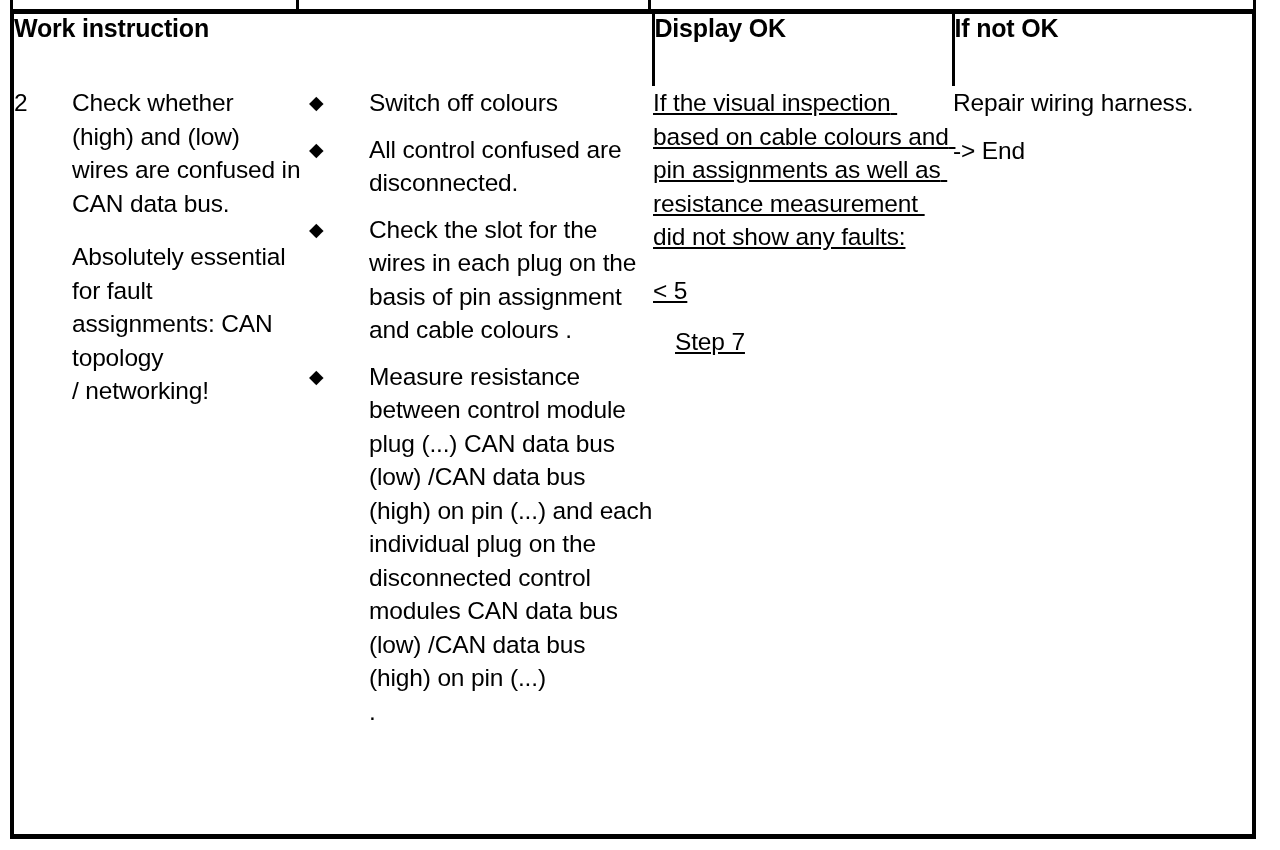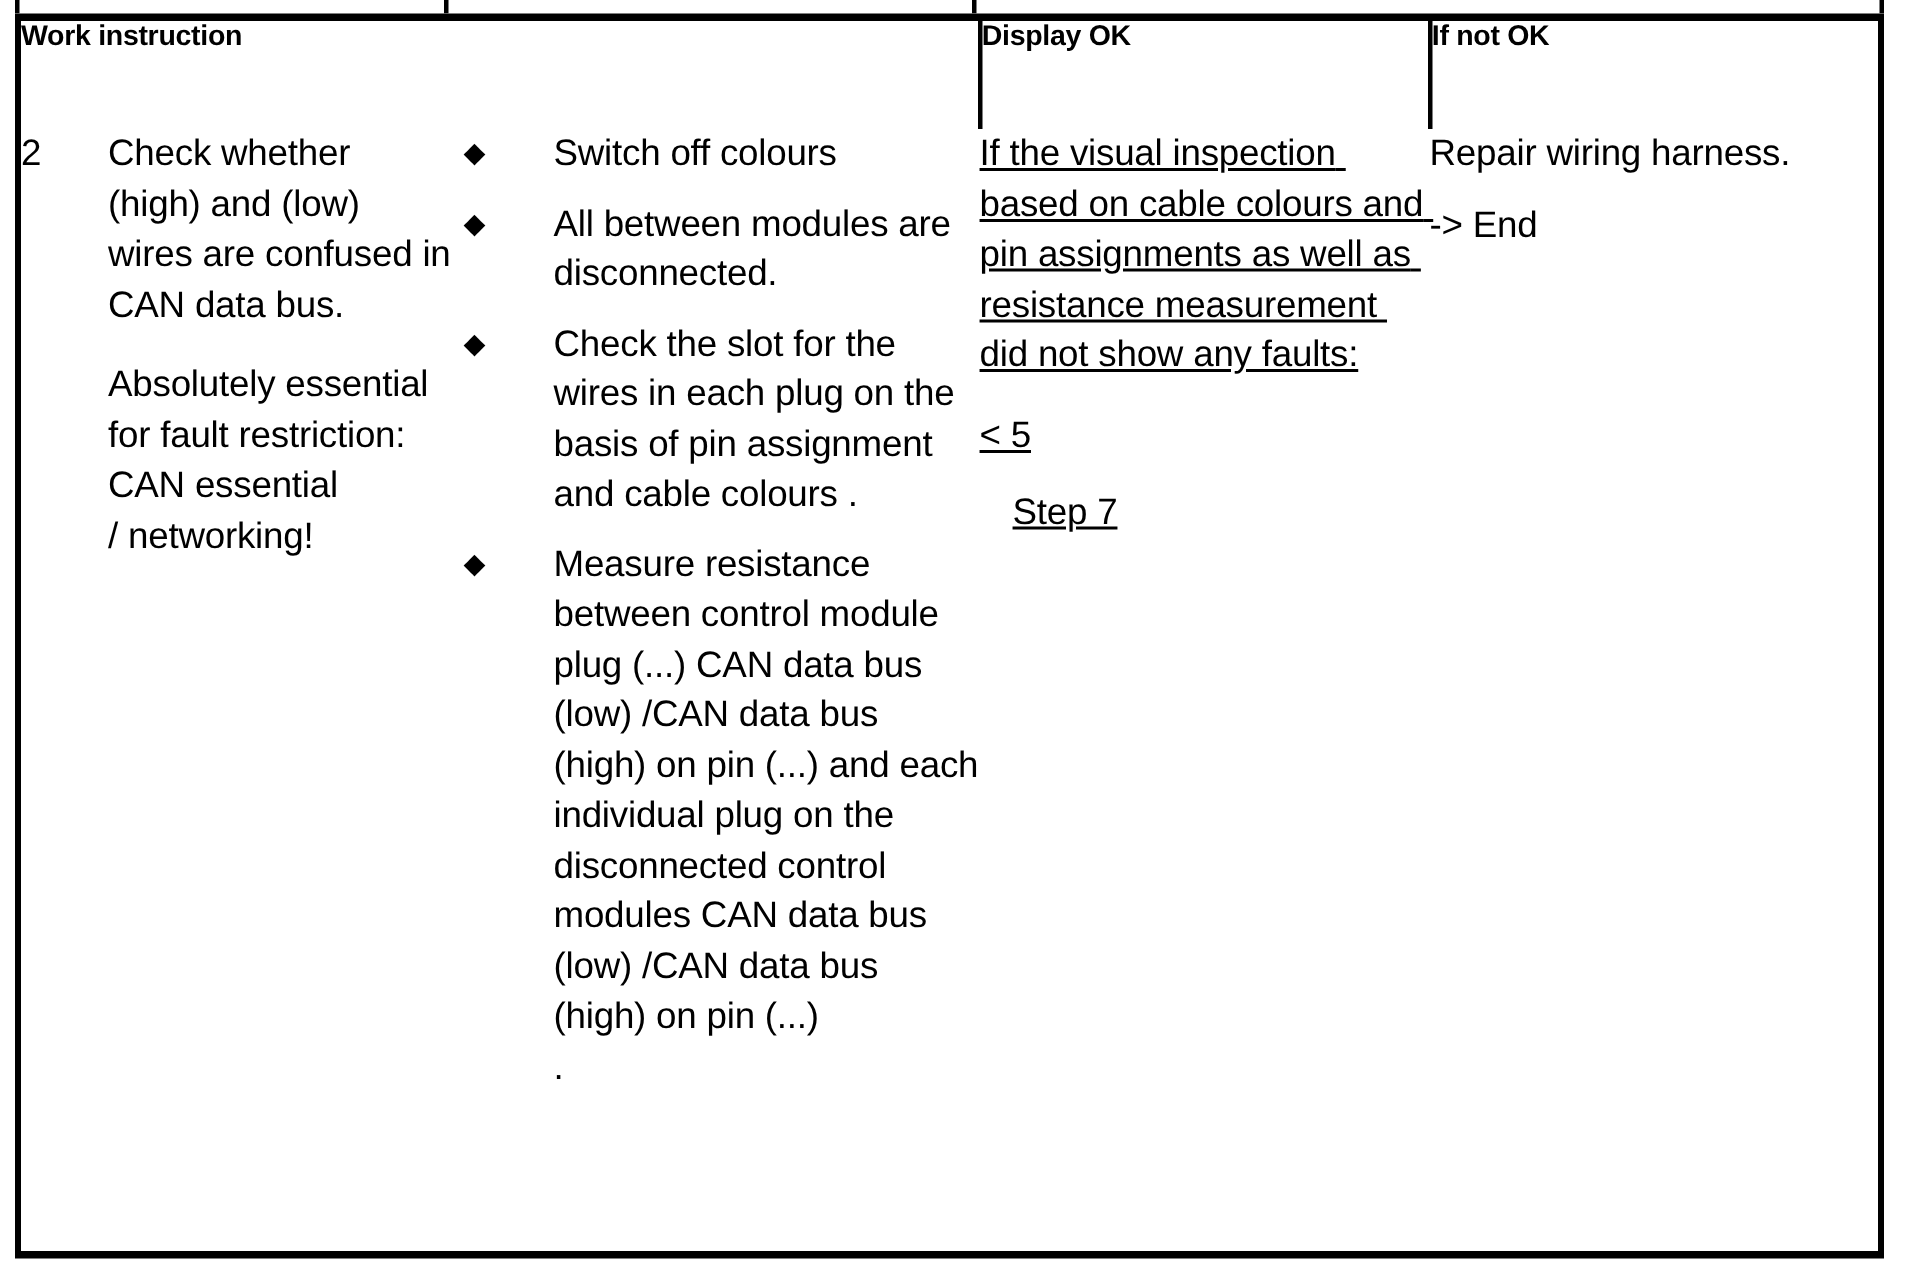--- a/index.html
+++ b/index.html
@@ -56,21 +56,21 @@
   .table td {
     vertical-align: top;
     padding: 0;
     border: 0;
   }
 
   
   .hdr-row { height: 72px; }
 
   .hdr-cell {
-    font-size: 19px;
+    font-size: 25px;
     font-weight: bold;
     letter-spacing: -0.2px;
     padding: 16px 0 0 14px;
     border-bottom: 3px solid #000;
   }
   .hdr-cell.sep { border-left: 3px solid #000; margin-top: 44px; }
 
   
   .body-cell {
     border-left: 3px solid #000;
@@ -141,33 +141,33 @@
         <td class="hdr-cell sep">Display OK</td>
         <td class="hdr-cell sep">If not OK</td>
       </tr>
 
       <tr>
 
         <td class="body-cell first c-num">2</td>
 
         <td class="body-cell c-desc">
           <p class="para nowrap-line">Check whether (high) and (low) wires are confused in CAN data bus.</p>
-          <p class="para nowrap-line">Absolutely essential for fault restriction: CAN essential
+          <p class="para nowrap-line">Absolutely essential for fault assignments: CAN topology
 / networking!</p>
         </td>
 
         <td class="body-cell c-bullets">
           <ul class="blist">
             <li class="bitem">
               <span class="bullet-glyph">◆</span>
               <span class="nowrap-line">Switch off colours</span>
             </li>
             <li class="bitem">
               <span class="bullet-glyph">◆</span>
-              <span class="nowrap-line">All between modules are disconnected.</span>
+              <span class="nowrap-line">All control confused are disconnected.</span>
             </li>
             <li class="bitem">
               <span class="bullet-glyph">◆</span>
               <span class="nowrap-line">Check the slot for the wires in each plug on the basis of pin assignment and cable colours .</span>
             </li>
             <li class="bitem">
               <span class="bullet-glyph">◆</span>
               <span class="nowrap-line">Measure resistance between control module plug (...) CAN data bus (low) /CAN data bus (high) on pin (...) and each individual plug on the disconnected control modules CAN data bus (low) /CAN data bus (high) on pin (...)
 .</span>
             </li>

